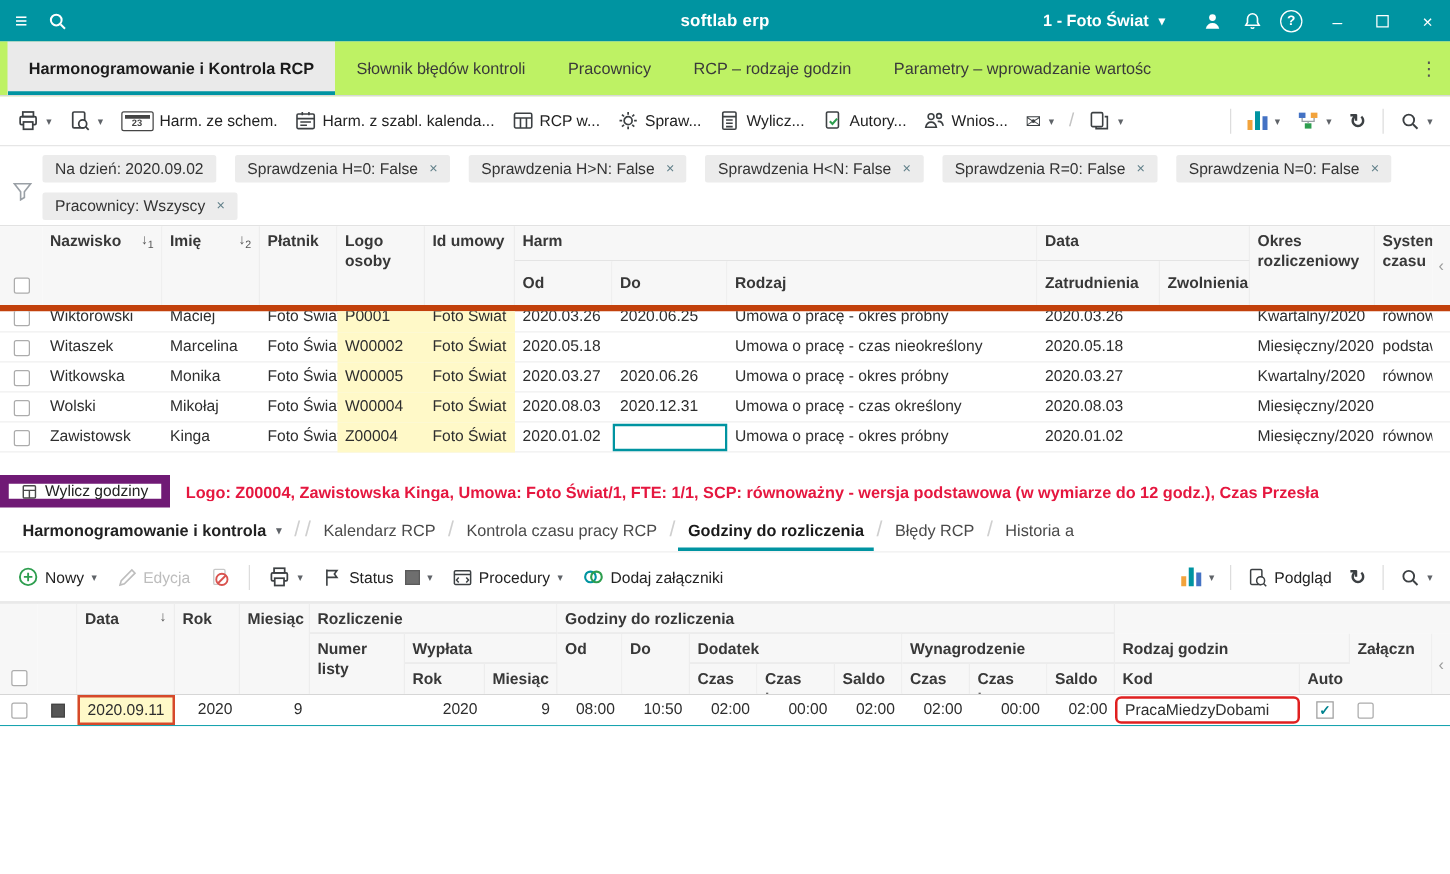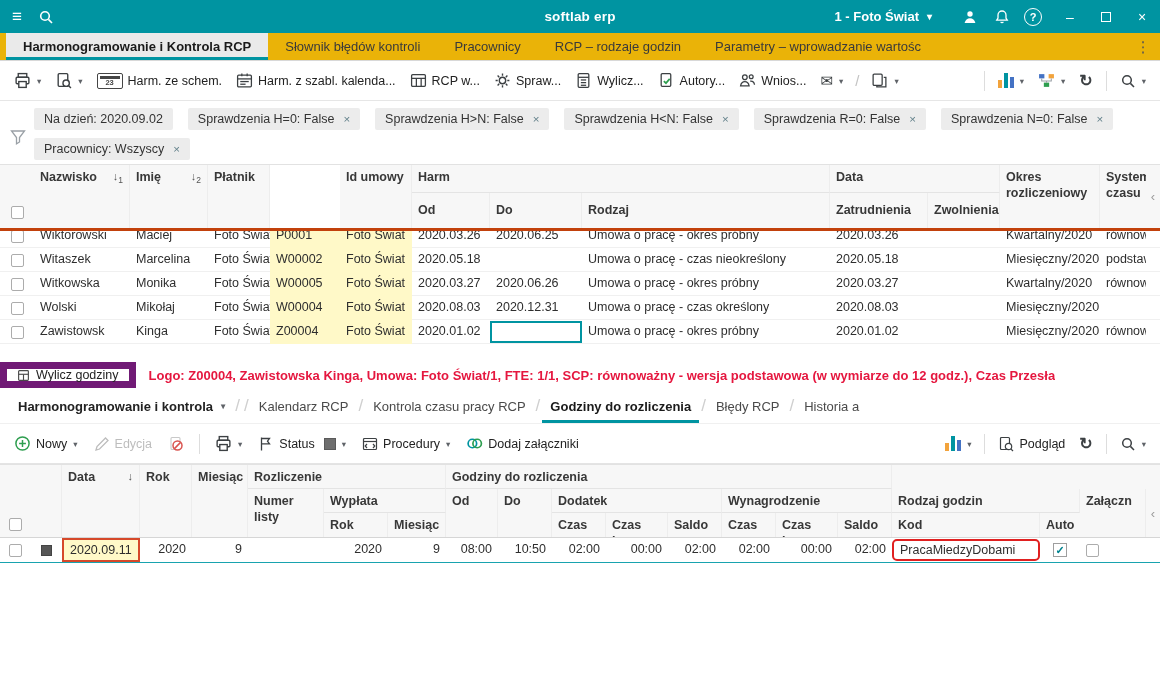--- a/index.html
+++ b/index.html
@@ -14,21 +14,21 @@
 .company{position:absolute;right:228px;top:0;height:100%;display:flex;align-items:center;gap:8px;font-size:13px;font-weight:bold;cursor:pointer}
 .company .chev-w{font-size:10px}
 .tb-circles{position:absolute;right:118px;top:0;height:100%;display:flex;align-items:center;gap:12px}
 .circ{width:20px;height:20px;display:flex;align-items:center;justify-content:center;cursor:pointer}
 .qcirc{width:18px;height:18px;border:1.5px solid #fff;border-radius:50%;font-size:11px;font-weight:bold;display:flex;align-items:center;justify-content:center;cursor:pointer}
 .win-controls{position:absolute;right:0;top:0;height:100%;display:flex}
 .wbtn{width:36px;height:100%;display:flex;align-items:center;justify-content:center;font-size:14px;cursor:pointer}
 .maxbox{width:10px;height:10px;border:1.3px solid #fff}
 
 
-.main-tabs{height:28px;background:#eab308;border-bottom:1px solid #D8D8D8;display:flex;align-items:stretch;padding-left:6px;flex:0 0 auto}
+.main-tabs{height:44px;background:#bef264;border-bottom:1px solid #D8D8D8;display:flex;align-items:stretch;padding-left:6px;flex:0 0 auto}
 .mtab{display:flex;align-items:center;padding:0 17px;font-size:13px;color:#3A3A3A;cursor:pointer;white-space:nowrap}
 .mtab.active{font-weight:bold;color:#1A1A1A;box-shadow:inset 0 -3px 0 #0094A1;background:#EAEAEA}
 .mtab-dots{margin-left:auto;width:34px;display:flex;align-items:center;justify-content:center;font-size:15px;color:#555;cursor:pointer}
 
 
 .toolbar{height:40px;display:flex;align-items:center;padding:0 8px;gap:2px;border-bottom:1px solid #E6E6E6;flex:0 0 auto}
 .tbtn{display:flex;align-items:center;gap:5px;padding:4px 6px;cursor:pointer;white-space:nowrap;color:#3C4043}
 .tbtn .lbl{font-size:12.5px;color:#222}
 .chev{font-size:8.5px;color:#5F6368;margin-left:1px}
 .vsep{width:1px;height:20px;background:#DDD;margin:0 5px;flex:0 0 auto}
@@ -59,21 +59,21 @@
 .hgrid{display:grid;grid-template-columns:30px 32px 78px 52px 56px 76px 64px 58px 52px 54px 54px 62px 54px 54px 62px 54px 148px 40px 66px 14px}
 .hc{font-weight:bold;font-size:12.5px;color:#383838;border-right:1px solid #EDEDED;padding:5px 6px;overflow:hidden;line-height:1.25;background:#F7F7F7;cursor:pointer}
 .hc.group{border-bottom:1px solid #E4E4E4}
 .hc.nob{border-right:none}
 .arrowcell{display:flex;align-items:center;justify-content:center;color:#9B9B9B;font-size:13px;background:#F7F7F7;cursor:pointer}
 .cb{width:13px;height:13px;border:1px solid #ACACAC;border-radius:2px;background:#fff;display:inline-block;flex:0 0 auto}
 .cbcell{display:flex;align-items:flex-end;justify-content:center;padding-bottom:9px;background:#F7F7F7}
 .sort{float:right;color:#555;font-weight:normal;font-size:11px}
 .sort sub{font-size:8.5px}
 
-.eg-h{grid-template-rows:28px 35px;border-top:1px solid #E2E2E2;border-bottom:3px solid #c2410c;flex:0 0 auto}
+.eg-h{grid-template-rows:28px 35px;border-top:1px solid #E2E2E2;border-bottom:5px solid #c2410c;flex:0 0 auto}
 .eg-body{height:118px;overflow:hidden;flex:0 0 auto}
 .eg-rows{margin-top:-7px}
 .eg-row{height:24px;border-bottom:1px solid #F0F0F0;cursor:pointer}
 .bc{height:24px;line-height:23px;padding:0 6px;overflow:hidden;white-space:nowrap;font-size:12.5px;color:#2E2E2E}
 .bc.yellow{background:#FFF9C8}
 .rowcb{display:flex;align-items:center;justify-content:center;height:24px}
 .selbox{width:100%;height:22px;margin-top:1px;border:2px solid #0094A1;background:#fff}
 
 
 .infobar{margin-top:12px;height:28px;display:flex;align-items:center;flex:0 0 auto;overflow:hidden}
@@ -337,20 +337,21 @@
   </div>
 
   <div>
     <div class="egrid eg-h">
       <div class="cbcell" style="grid-area:1/1/3/2">
           <span class="cb"></span>
         </div>
       <div class="hc" style="grid-area:1/2/3/3"><span>Nazwisko</span><span class="sort"><span>↓</span><sub>1</sub></span></div>
       <div class="hc" style="grid-area:1/3/3/4"><span>Imię</span><span class="sort"><span>↓</span><sub>2</sub></span></div>
       <div class="hc" style="grid-area:1/4/3/5">Płatnik</div>
+      <div class="hc" style="grid-area:1/5/3/6">Logo osoby</div>
       <div class="hc" style="grid-area:1/6/3/7">Id umowy</div>
       <div class="hc group" style="grid-area:1/7/2/10">Harm</div>
       <div class="hc" style="grid-area:2/7/3/8;display:flex;align-items:center">Od</div>
       <div class="hc" style="grid-area:2/8/3/9;display:flex;align-items:center">Do</div>
       <div class="hc" style="grid-area:2/9/3/10;display:flex;align-items:center">Rodzaj</div>
       <div class="hc group" style="grid-area:1/10/2/12">Data</div>
       <div class="hc" style="grid-area:2/10/3/11;display:flex;align-items:center">Zatrudnienia</div>
       <div class="hc" style="grid-area:2/11/3/12;display:flex;align-items:center">Zwolnienia</div>
       <div class="hc" style="grid-area:1/12/3/13">Okres rozliczeniowy</div>
       <div class="hc nob" style="grid-area:1/13/3/14">System czasu</div>

